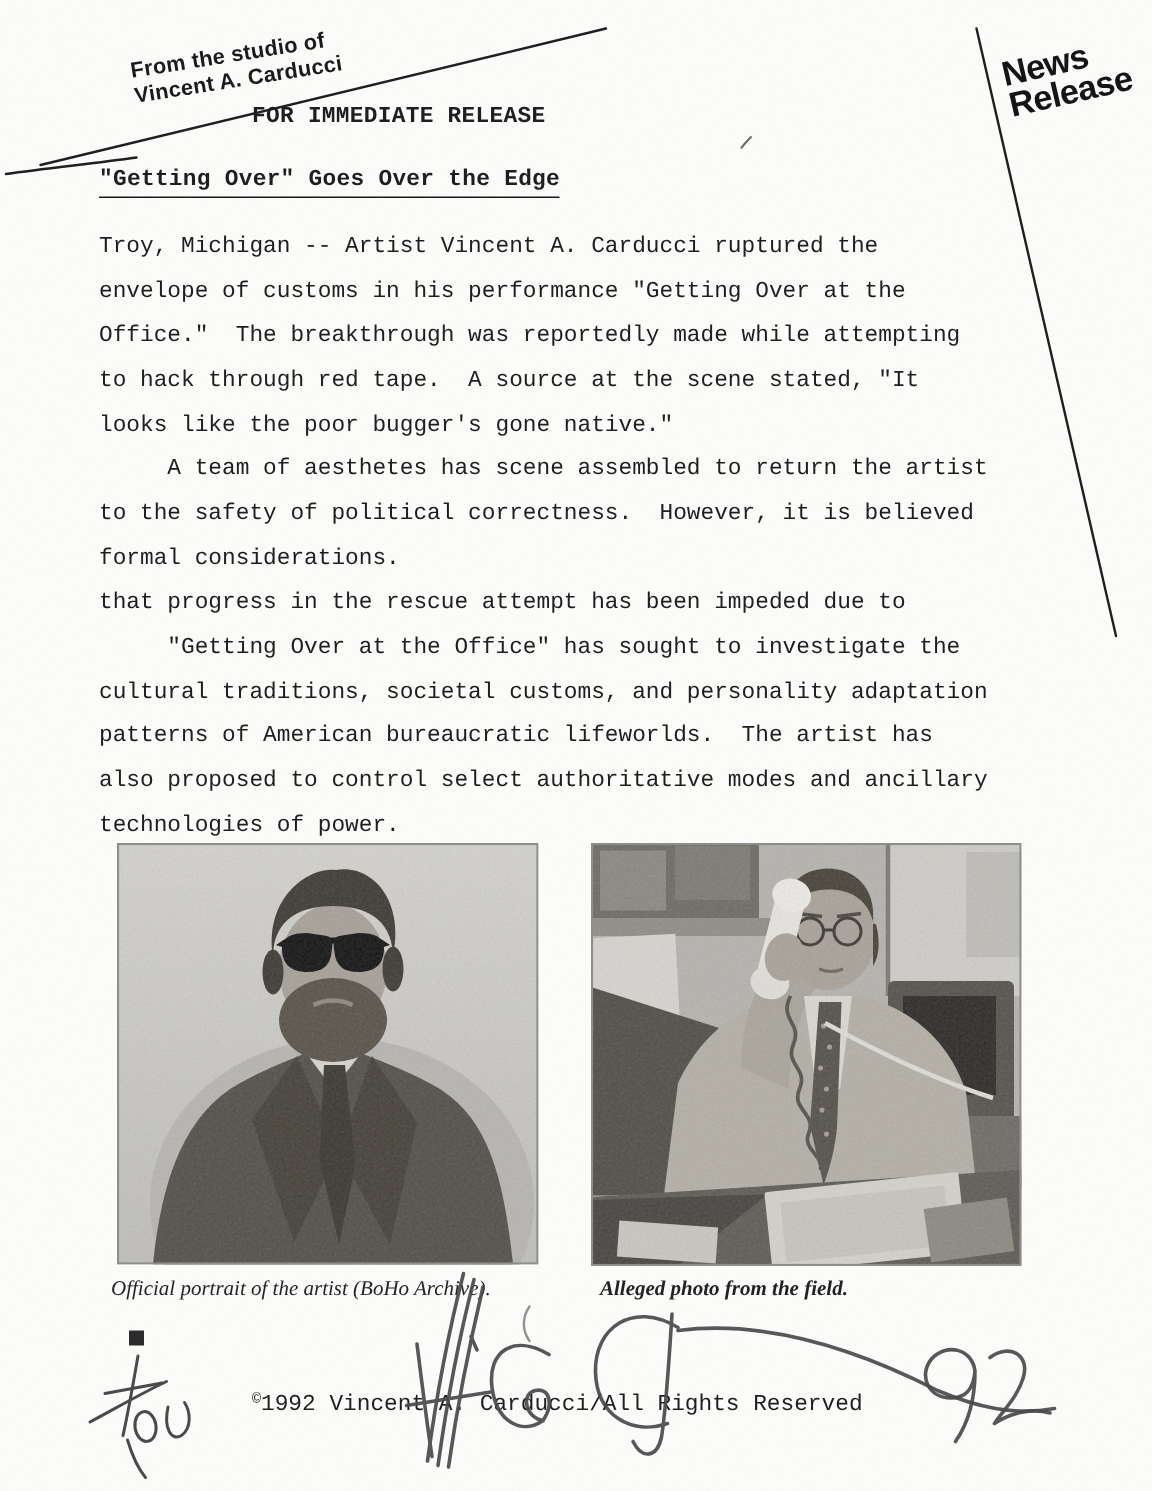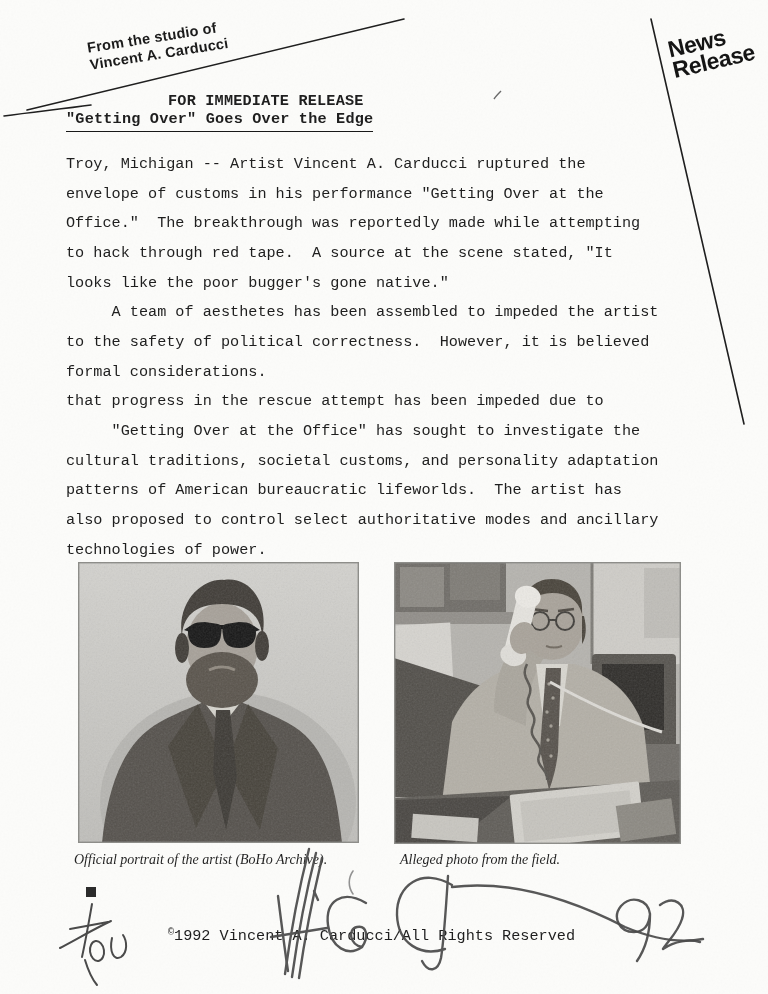--- a/index.html
+++ b/index.html
@@ -19,21 +19,21 @@
     letter-spacing:.2px;white-space:nowrap;z-index:20;
   }
   .news{
     left:666px;top:40px;
     font-family:"Liberation Sans","DejaVu Sans",sans-serif;
     font-weight:bold;font-size:23px;line-height:21px;color:#121212;
     transform:rotate(-13deg);transform-origin:left top;
     letter-spacing:-.5px;white-space:nowrap;z-index:20;
   }
   
-  .fir{left:168px;top:92px;font-weight:bold;font-size:15.2px;letter-spacing:.2px;z-index:20;font-family:Liberation Mono, monospace;}
+  .fir{left:168px;top:68px;font-weight:bold;font-size:15.2px;letter-spacing:.2px;z-index:20;font-family:Liberation Mono, monospace;}
   .headline{
     left:66px;top:110px;font-weight:bold;font-size:15.2px;letter-spacing:.2px;
     border-bottom:1.6px solid #161616;padding-bottom:2.5px;z-index:20;
   }
   .bodytext{left:66px;top:150px;width:660px;z-index:20;}
   .body-line{font-size:15.2px;line-height:29.65px;white-space:pre;}
   
   .photo{position:absolute;z-index:10;}
   .photo svg{display:block;}
   .caption{
@@ -62,21 +62,21 @@
 
   <div class="abs fir">FOR IMMEDIATE RELEASE</div>
   <div class="abs headline">"Getting Over" Goes Over the Edge</div>
 
   <div class="abs bodytext">
     <div class="body-line">Troy, Michigan -- Artist Vincent A. Carducci ruptured the</div>
     <div class="body-line">envelope of customs in his performance "Getting Over at the</div>
     <div class="body-line">Office."  The breakthrough was reportedly made while attempting</div>
     <div class="body-line">to hack through red tape.  A source at the scene stated, "It</div>
     <div class="body-line">looks like the poor bugger's gone native."</div>
-    <div class="body-line">     A team of aesthetes has been assembled to impeded the artist</div>
+    <div class="body-line">     A team of aesthetes has scene assembled to return the artist</div>
     <div class="body-line">to the safety of political correctness.  However, it is believed</div>
     <div class="body-line">formal considerations.</div>
     <div class="body-line">that progress in the rescue attempt has been impeded due to</div>
     <div class="body-line">     "Getting Over at the Office" has sought to investigate the</div>
     <div class="body-line">cultural traditions, societal customs, and personality adaptation</div>
     <div class="body-line">patterns of American bureaucratic lifeworlds.  The artist has</div>
     <div class="body-line">also proposed to control select authoritative modes and ancillary</div>
     <div class="body-line">technologies of power.</div>
   </div>
 
@@ -191,21 +191,21 @@
       <path d="M0,236 L287,218 L287,282 L0,282 Z" fill="#5e5b56"></path>
       <path d="M0,238 L118,234 L58,282 L0,282 Z" fill="#474440"></path>
       <rect x="118" y="226" width="130" height="54" rx="2" fill="#d3d1cb" transform="rotate(-6 183 253)"></rect>
       <rect x="128" y="234" width="110" height="40" fill="#c6c4be" transform="rotate(-6 183 254)"></rect>
       <rect x="18" y="254" width="66" height="24" fill="#c8c6c0" transform="rotate(4 51 266)"></rect>
       <rect x="224" y="240" width="56" height="36" fill="#8b8881" transform="rotate(-8 252 258)"></rect>
       <rect width="287" height="282" filter="url(#grainB)" opacity="0.16"></rect>
       <rect x="0.7" y="0.7" width="285.6" height="280.6" fill="none" stroke="#8d8d89" stroke-width="1.4"></rect>
     </svg>
   </div>
-  <div class="caption" style="left:400px;top:852px;">Alleged photo from the field.</div>
+  <div class="caption" style="left:400px;top:852px;font-weight:bold;">Alleged photo from the field.</div>
 
   <div class="abs copyright"><span class="sym">©</span><span>1992 Vincent A. Carducci/All Rights Reserved</span></div>
 
   <svg class="overlay" width="768" height="994" viewBox="0 0 768 994">
     <defs>
       <filter id="pagegrain">
           <feTurbulence type="fractalNoise" baseFrequency="0.5" numOctaves="2" stitchTiles="stitch"></feTurbulence>
           <feColorMatrix type="saturate" values="0"></feColorMatrix>
         </filter>
     </defs>

